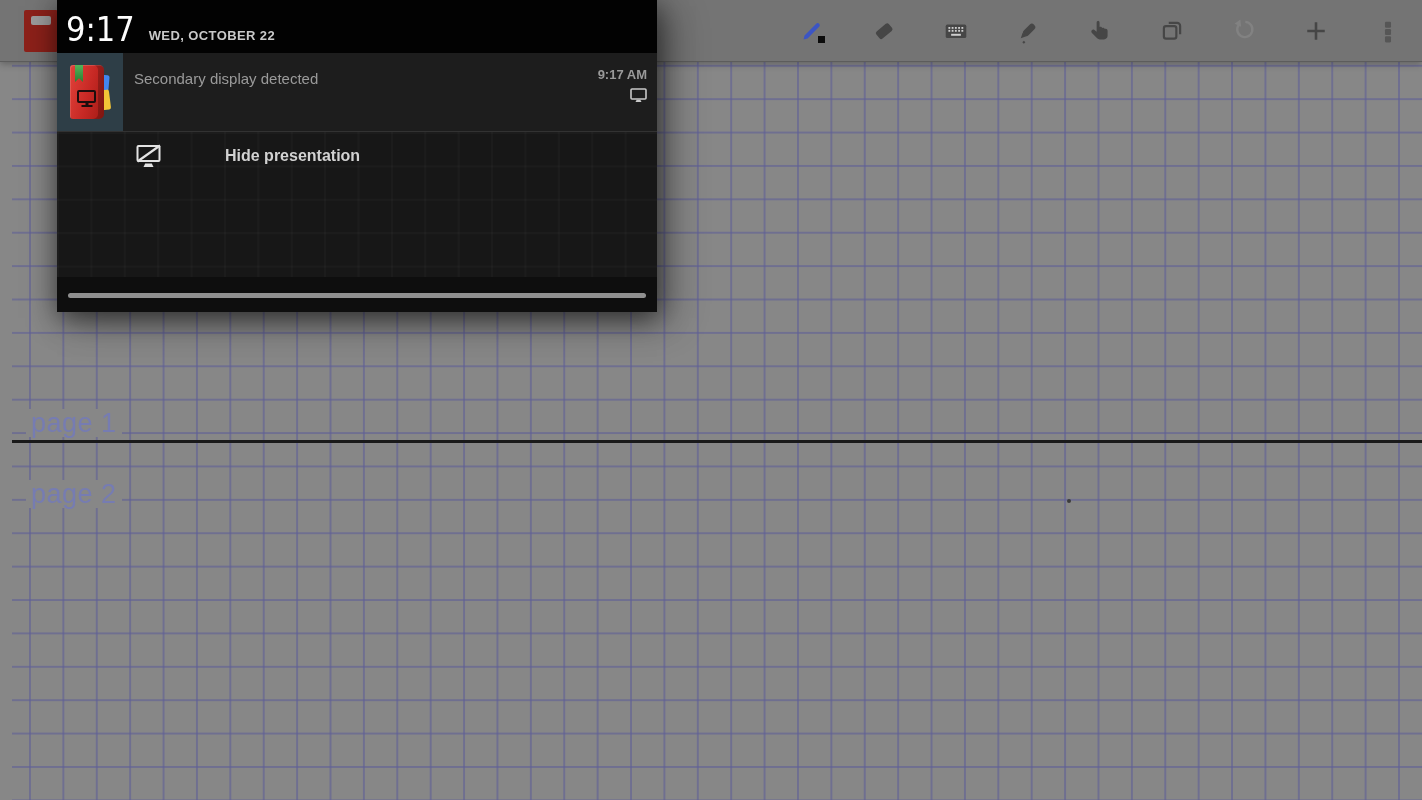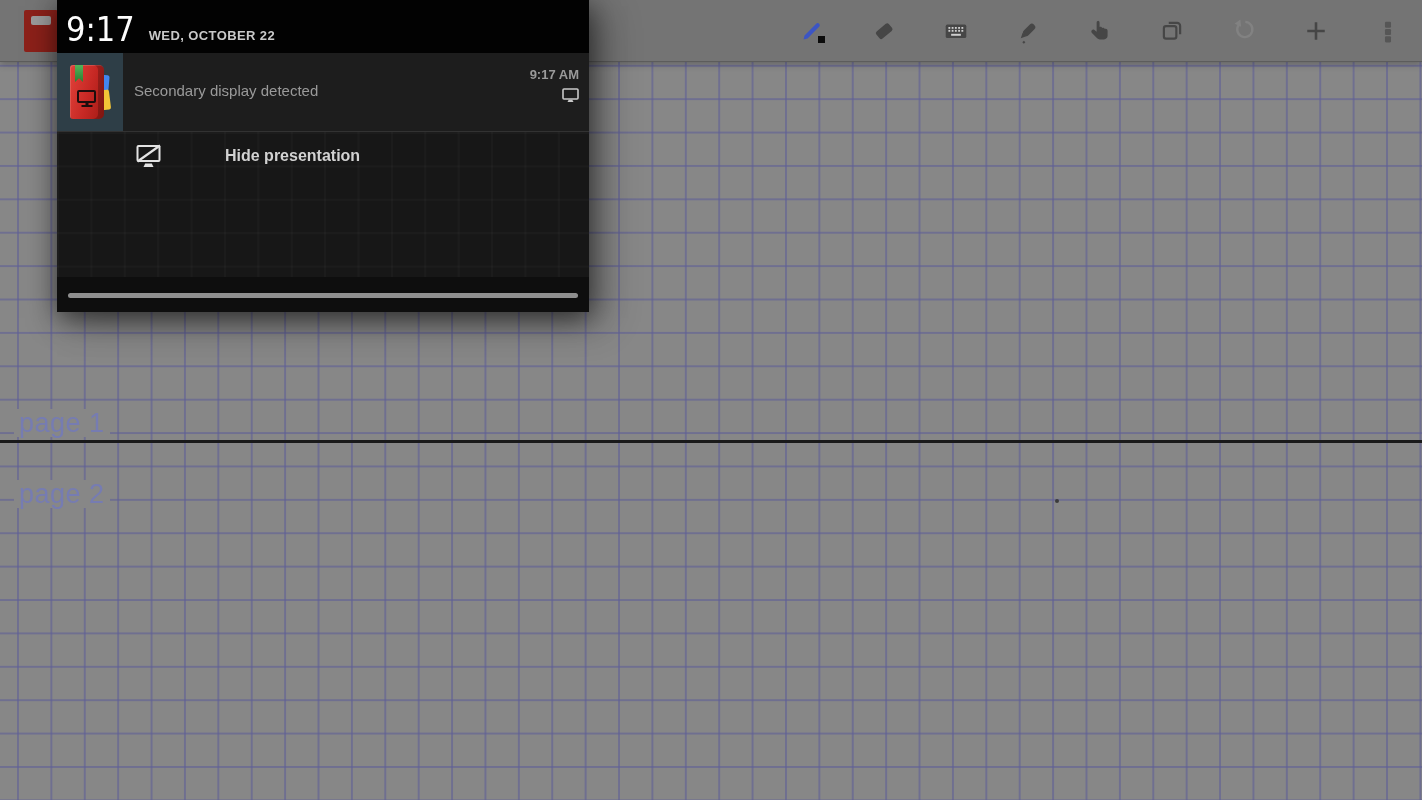--- a/index.html
+++ b/index.html
@@ -9,20 +9,21 @@
 
   
   .canvas {
     position:absolute; inset:0;
     background-color:#878787;
     background-image:
       linear-gradient(to right, rgba(95,95,150,.60) 1.5px, transparent 1.5px),
       linear-gradient(to bottom, rgba(95,95,150,.60) 1.5px, transparent 1.5px);
     background-size:33.4px 33.4px;
     background-position:17px -2px;
+    margin-left:12px;
   }
   .page-divider {
     position:absolute; left:0; right:0; top:440px; height:3px;
     background:#1a1a1a;
   }
   .page-label {
     position:absolute; left:14px; padding:0 5px;
     background:#878787;
     color:#767cb2; font-size:27px; line-height:28px;
     letter-spacing:.5px;
@@ -56,21 +57,21 @@
   .tool {
     width:72px; height:62px; display:flex; align-items:center; justify-content:center;
     background:none; border:none; position:relative; cursor:pointer;
   }
   .pen-size-dot {
     position:absolute; left:42px; top:36px; width:7px; height:7px; background:#0c0c0c;
   }
 
   
   .shade {
-    position:absolute; left:57px; top:0; width:532px; height:312px;
+    position:absolute; left:57px; top:0; width:600px; height:312px;
     z-index:5;
     box-shadow:0 6px 26px rgba(0,0,0,.55), 14px 10px 36px rgba(0,0,0,.30);
     display:flex; flex-direction:column;
   }
   .shade-header {
     height:53px; background:#020202; display:flex; align-items:flex-end;
     padding:0 0 7px 9px;
   }
   .clock-time { color:#fdfdfd; font-size:34px; line-height:34px; font-weight:400;
                 font-family:"DejaVu Sans", sans-serif; font-stretch:condensed; }
@@ -112,21 +113,21 @@
   .book-monitor::before {
     content:""; position:absolute; left:50%; bottom:-4px; transform:translateX(-50%);
     width:3px; height:3px; background:#1c0d0d;
   }
   .book-monitor::after {
     content:""; position:absolute; left:50%; bottom:-6px; transform:translateX(-50%);
     width:11px; height:2.5px; background:#1c0d0d;
   }
   .notif-texts { flex:1; padding:12px 0 0 11px; }
   .notif-title { color:#ededed; font-size:20px; line-height:24px; }
-  .notif-sub   { color:#9a9a9a; font-size:15px; line-height:20px; margin-top:16px; }
+  .notif-sub   { color:#9a9a9a; font-size:15px; line-height:20px; margin-top:4px; }
   .notif-right { width:70px; flex:0 0 70px; padding:14px 10px 0 0;
                  display:flex; flex-direction:column; align-items:flex-end;font-weight:bold; }
   .notif-time  { color:#9a9a9a; font-size:13px; }
   .notif-right svg { margin-top:6px; }
 
   .notif-sep { height:1px; background:#323232; }
 
   .shade-lower {
     flex:1; background-color:#171717; position:relative;
     background-image:

